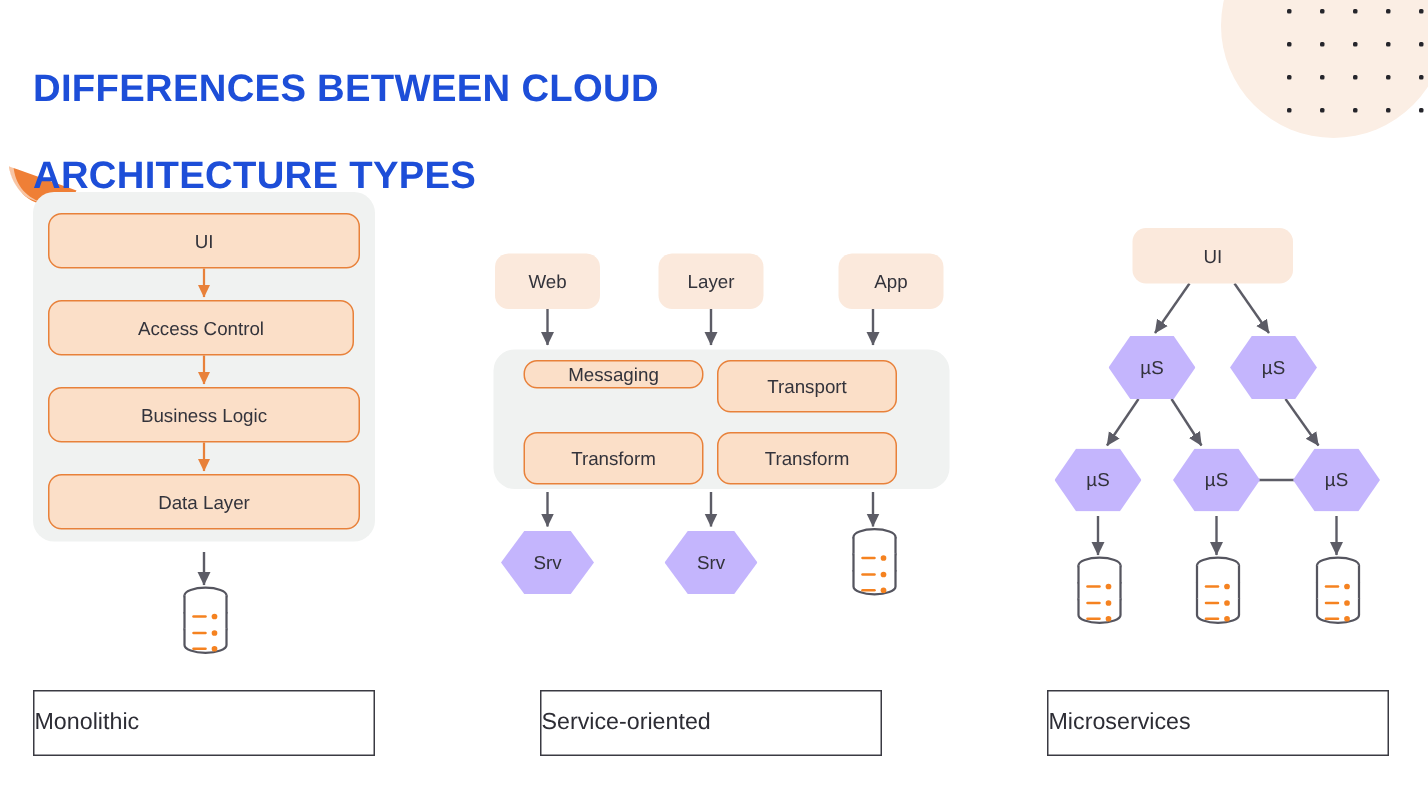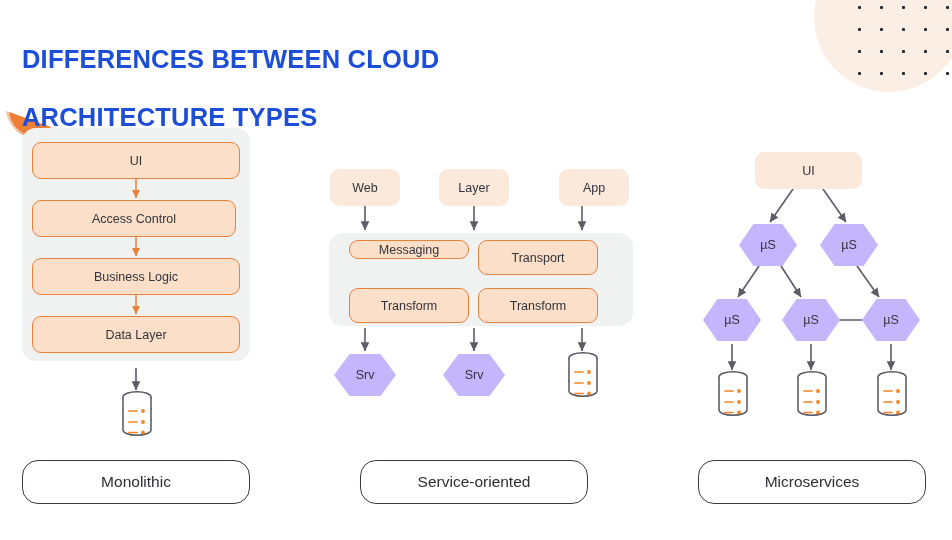--- a/index.html
+++ b/index.html
@@ -90,23 +90,23 @@
   .arrows{position:absolute;left:0;top:0;width:100%;height:100%;overflow:visible;pointer-events:none;}
 
   
   .db{position:absolute;}
 
   
   .pill{
     position:absolute;
     height:44px;
     border:1.5px solid #3a3a42;
-    border-radius:16px;
+    border-radius:0;
     background:#ffffff;
-    display:flex;align-items:center;justify-content:center;
+    display:flex;align-items:center;
     font-size:15.5px;
     color:#2d2d35;
     box-sizing:border-box;
   }
 </style>
 </head>
 <body>
 
 <div class="stage">
 

